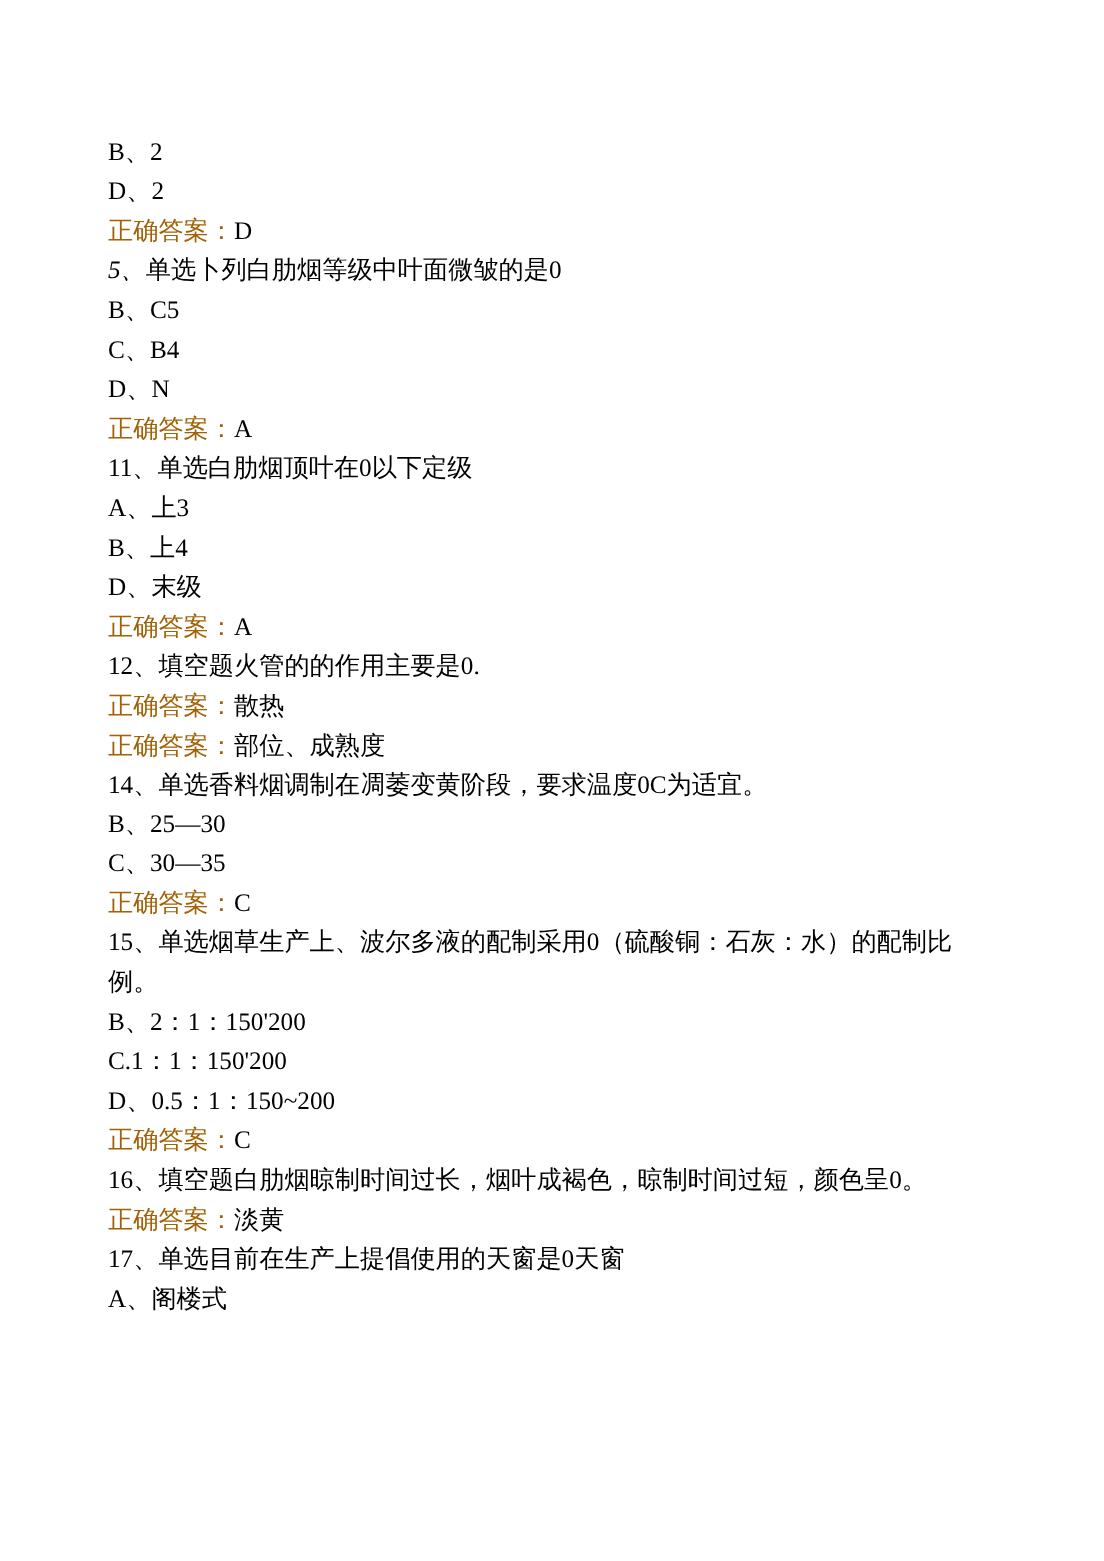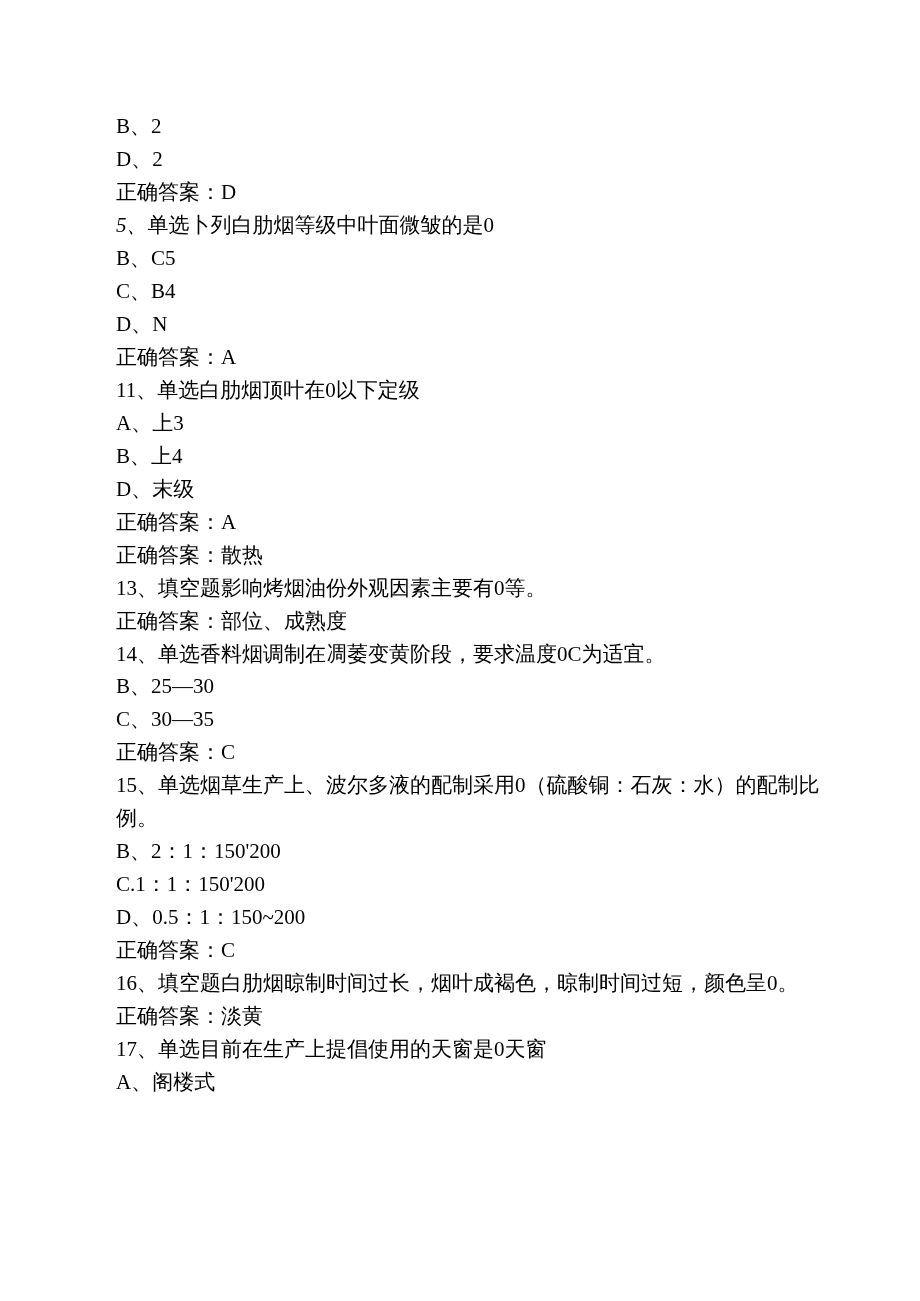--- a/index.html
+++ b/index.html
@@ -12,24 +12,23 @@
     width: 920px;
     min-height: 1301px;
     padding: 110px 90px 60px 90px;
     box-sizing: border-box;
     font-size: 21px;
     line-height: 1.57;
     color: #000000;
   }
   .line {
     display: block;
-    margin-left: 26px;
   }
   .red {
-    color: #000000;
+    color: #a16207;
   }
   .italic {
     font-style: italic;
   }
 </style>
 </head>
 <body>
 
 <div class="page">
 
@@ -42,23 +41,23 @@
   <span class="line">C、B4</span>
   <span class="line">D、N</span>
   <span class="line"><span class="red">正确答案：</span><span>A</span></span>
 
   <span class="line">11、单选白肋烟顶叶在0以下定级</span>
   <span class="line">A、上3</span>
   <span class="line">B、上4</span>
   <span class="line">D、末级</span>
   <span class="line"><span class="red">正确答案：</span><span>A</span></span>
 
+  <span class="line">12、填空题火管的的作用主要是0.</span>
   <span class="line"><span class="red">正确答案：</span><span>散热</span></span>
 
-  <span class="line">13、填空题影响烤烟油份外观因素主要有0等。</span>
   <span class="line"><span class="red">正确答案：</span><span>部位、成熟度</span></span>
 
   <span class="line">14、单选香料烟调制在凋萎变黄阶段，要求温度0C为适宜。</span>
   <span class="line">B、25—30</span>
   <span class="line">C、30—35</span>
   <span class="line"><span class="red">正确答案：</span><span>C</span></span>
 
   <span class="line">15、单选烟草生产上、波尔多液的配制采用0（硫酸铜：石灰：水）的配制比例。</span>
   <span class="line">B、2：1：150'200</span>
   <span class="line">C.1：1：150'200</span>

